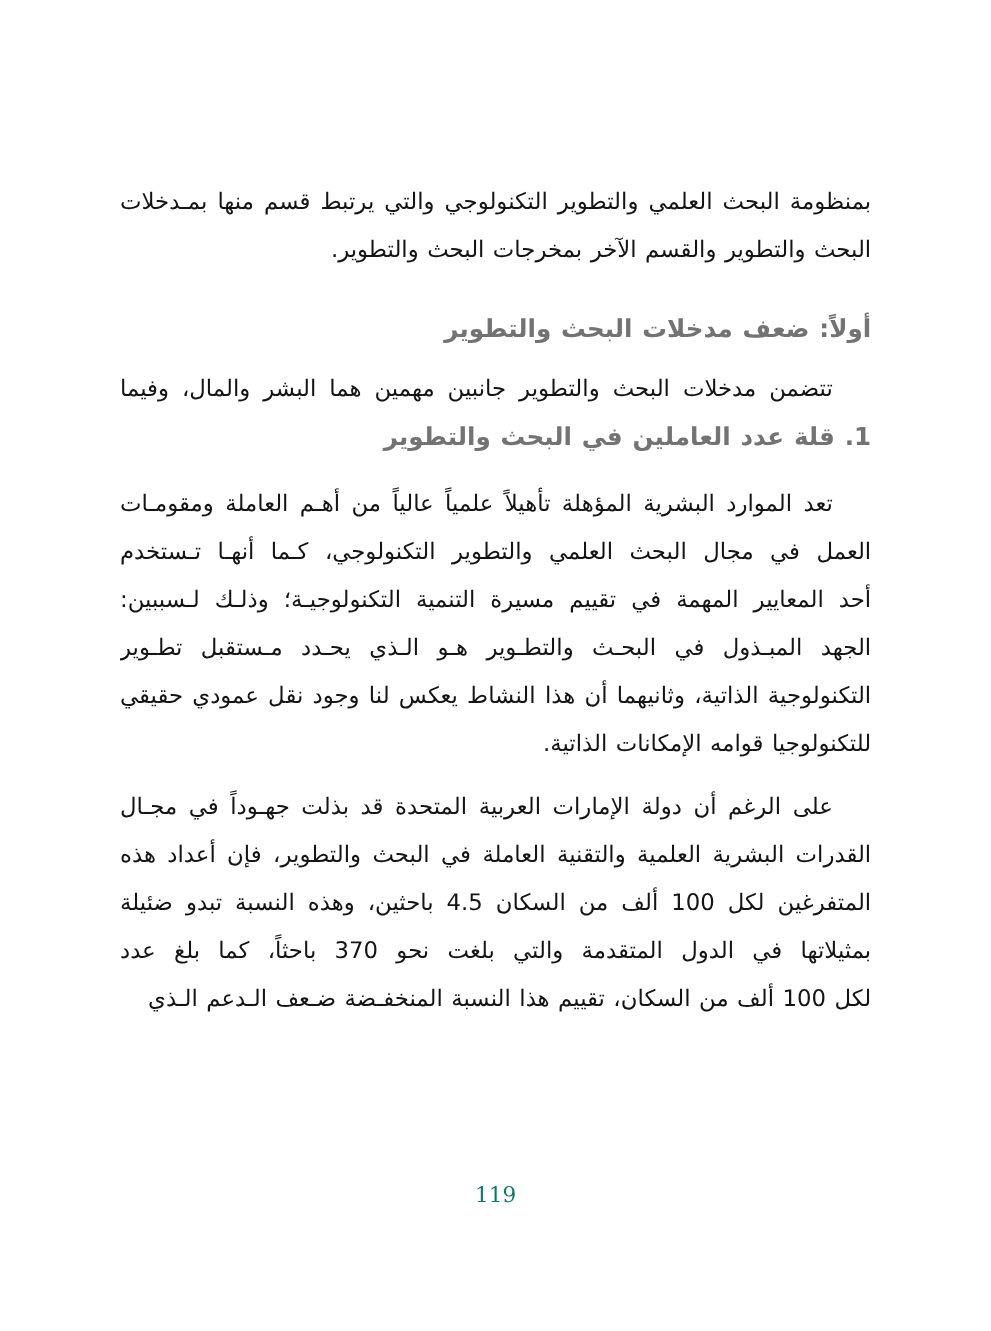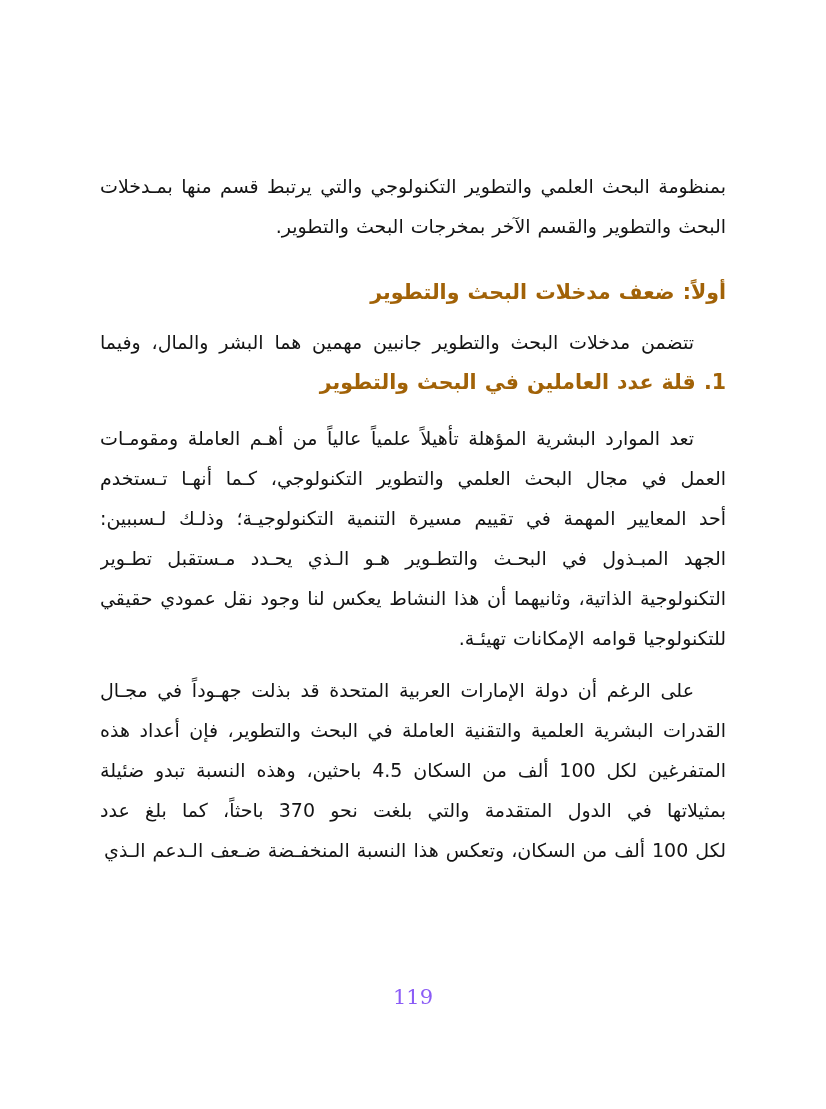--- a/index.html
+++ b/index.html
@@ -15,21 +15,21 @@
     position: relative;
     overflow: hidden;
   }
   .page {
     position: absolute;
     inset: 0;
     background: #ffffff;
   }
   .text-block {
     position: absolute;
-    top: 166px;
+    top: 148px;
     right: 100px;
     left: 100px;
     direction: rtl;
   }
   .block { margin: 0; }
   
   .block:nth-child(1) { margin-top: 0; }
   .block:nth-child(2) { margin-top: 26px; }
   .block:nth-child(3) { margin-top: 10px; }
   .block:nth-child(4) { }
@@ -48,32 +48,32 @@
     text-align-last: right;
   }
   .line.first-indent {
     padding-right: 32px;
   }
   .hline {
     font-weight: bold;
     font-size: 20.5px;
     text-align: right;
     text-align-last: right;
-    color: #a16207;
+    color: #737373;
   }
   .page-number {
     position: absolute;
     top: 982px;
     left: 0;
     right: 0;
     text-align: center;
     font-family: "DejaVu Serif", serif;
-    font-size: 21px;
+    font-size: 18px;
     line-height: 30px;
-    color: #8b5cf6;
+    color: #0f766e;
   }
 </style>
 </head>
 <body>
 
 <div class="page">
   <div class="text-block">
       <div class="block">
         <div class="line">بمنظومة البحث العلمي والتطوير التكنولوجي والتي يرتبط قسم منها بمـدخلات</div>
         <div class="line last">البحث والتطوير والقسم الآخر بمخرجات البحث والتطوير.</div>
@@ -86,24 +86,24 @@
       </div>
       <div class="block">
         <div class="line hline last">1. قلة عدد العاملين في البحث والتطوير</div>
       </div>
       <div class="block">
         <div class="line first-indent">تعد الموارد البشرية المؤهلة تأهيلاً علمياً عالياً من أهـم العاملة ومقومـات</div>
         <div class="line">العمل في مجال البحث العلمي والتطوير التكنولوجي، كـما أنهـا تـستخدم بوصـفها</div>
         <div class="line">أحد المعايير المهمة في تقييم مسيرة التنمية التكنولوجيـة؛ وذلـك لـسببين: أولهـما أن</div>
         <div class="line">الجهد المبـذول في البحـث والتطـوير هـو الـذي يحـدد مـستقبل تطـوير القـدرات</div>
         <div class="line">التكنولوجية الذاتية، وثانيهما أن هذا النشاط يعكس لنا وجود نقل عمودي حقيقي</div>
-        <div class="line last">للتكنولوجيا قوامه الإمكانات تهيئـة.</div>
+        <div class="line last">للتكنولوجيا قوامه الإمكانات الذاتية.</div>
       </div>
       <div class="block">
         <div class="line first-indent">على الرغم أن دولة الإمارات العربية المتحدة قد بذلت جهـوداً في مجـال تهيئـة</div>
         <div class="line">القدرات البشرية العلمية والتقنية العاملة في البحث والتطوير، فإن أعداد هذه الفئة</div>
         <div class="line">المتفرغين لكل 100 ألف من السكان 4.5 باحثين، وهذه النسبة تبدو ضئيلة مقارنـة</div>
         <div class="line">بمثيلاتها في الدول المتقدمة والتي بلغت نحو 370 باحثاً، كما بلغ عدد المساعدين 8.6</div>
-        <div class="line last">لكل 100 ألف من السكان، وتعكس هذا النسبة المنخفـضة ضـعف الـدعم الـذي</div>
+        <div class="line last">لكل 100 ألف من السكان، تقييم هذا النسبة المنخفـضة ضـعف الـدعم الـذي</div>
       </div>
     </div>
   <div class="page-number">119</div>
 </div>
 
 </body></html>

